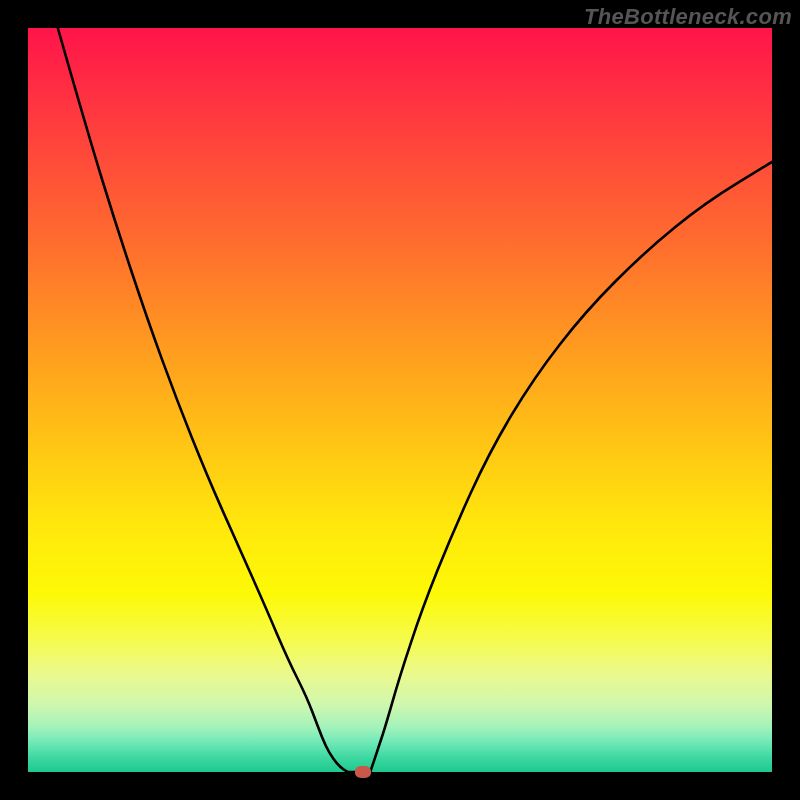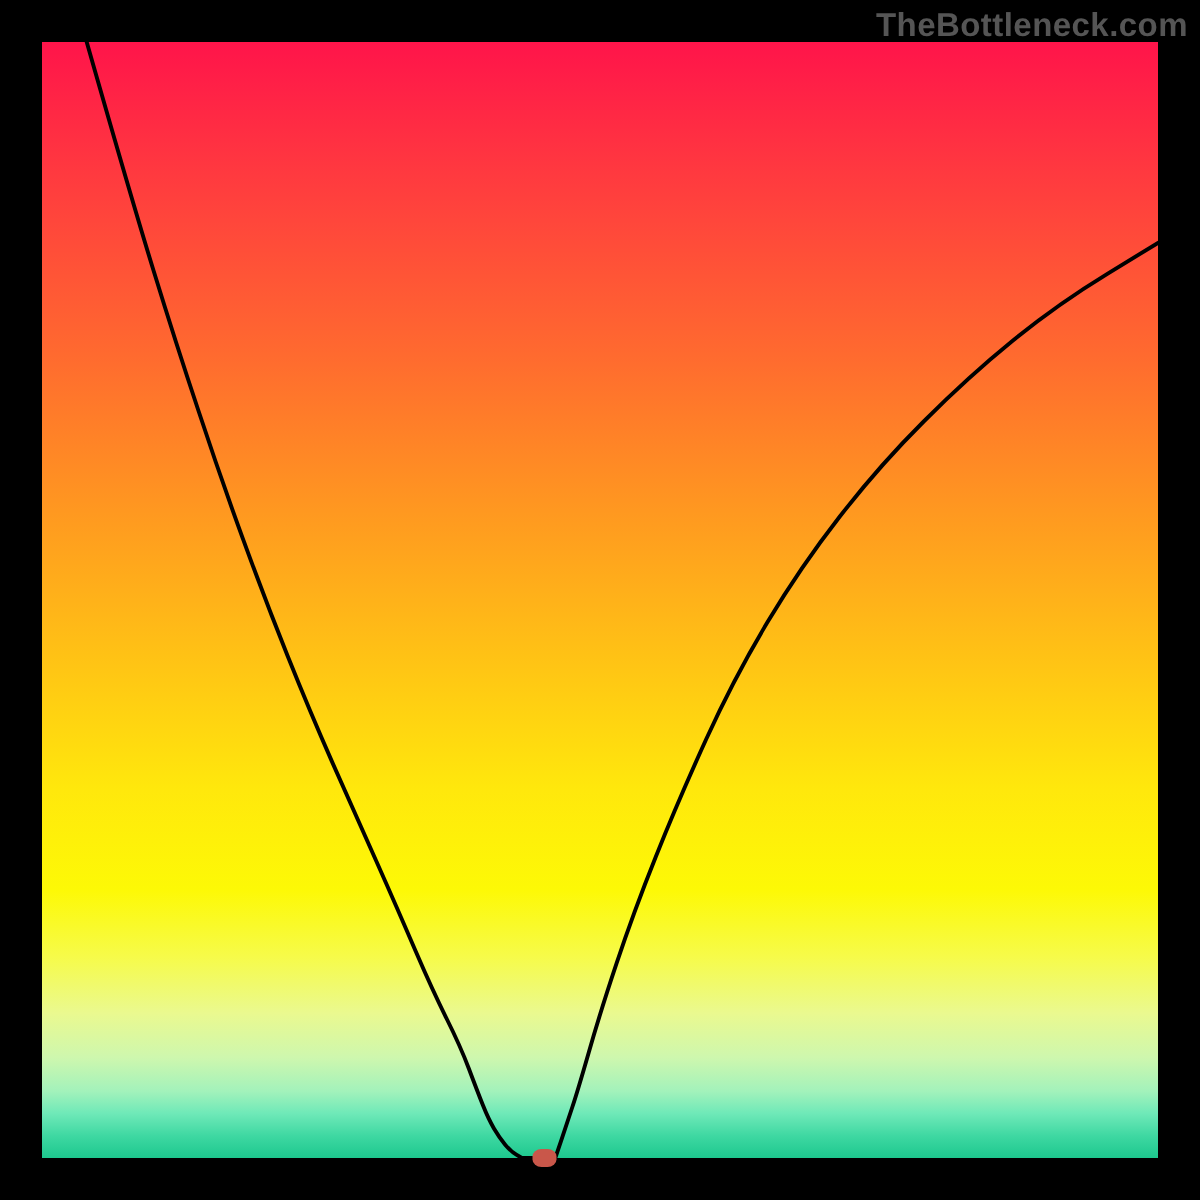--- a/index.html
+++ b/index.html
@@ -19,20 +19,21 @@
   }
   .watermark {
     position: absolute;
     top: 4px;
     right: 8px;
     color: #555;
     font-size: 22px;
     font-weight: 600;
     letter-spacing: 0.3px;
     user-select: none;
+    font-style: italic;
   }
   .plot-area {
     position: absolute;
     left: 28px;
     top: 28px;
     width: 744px;
     height: 744px;
   }
   
   .gradient {

